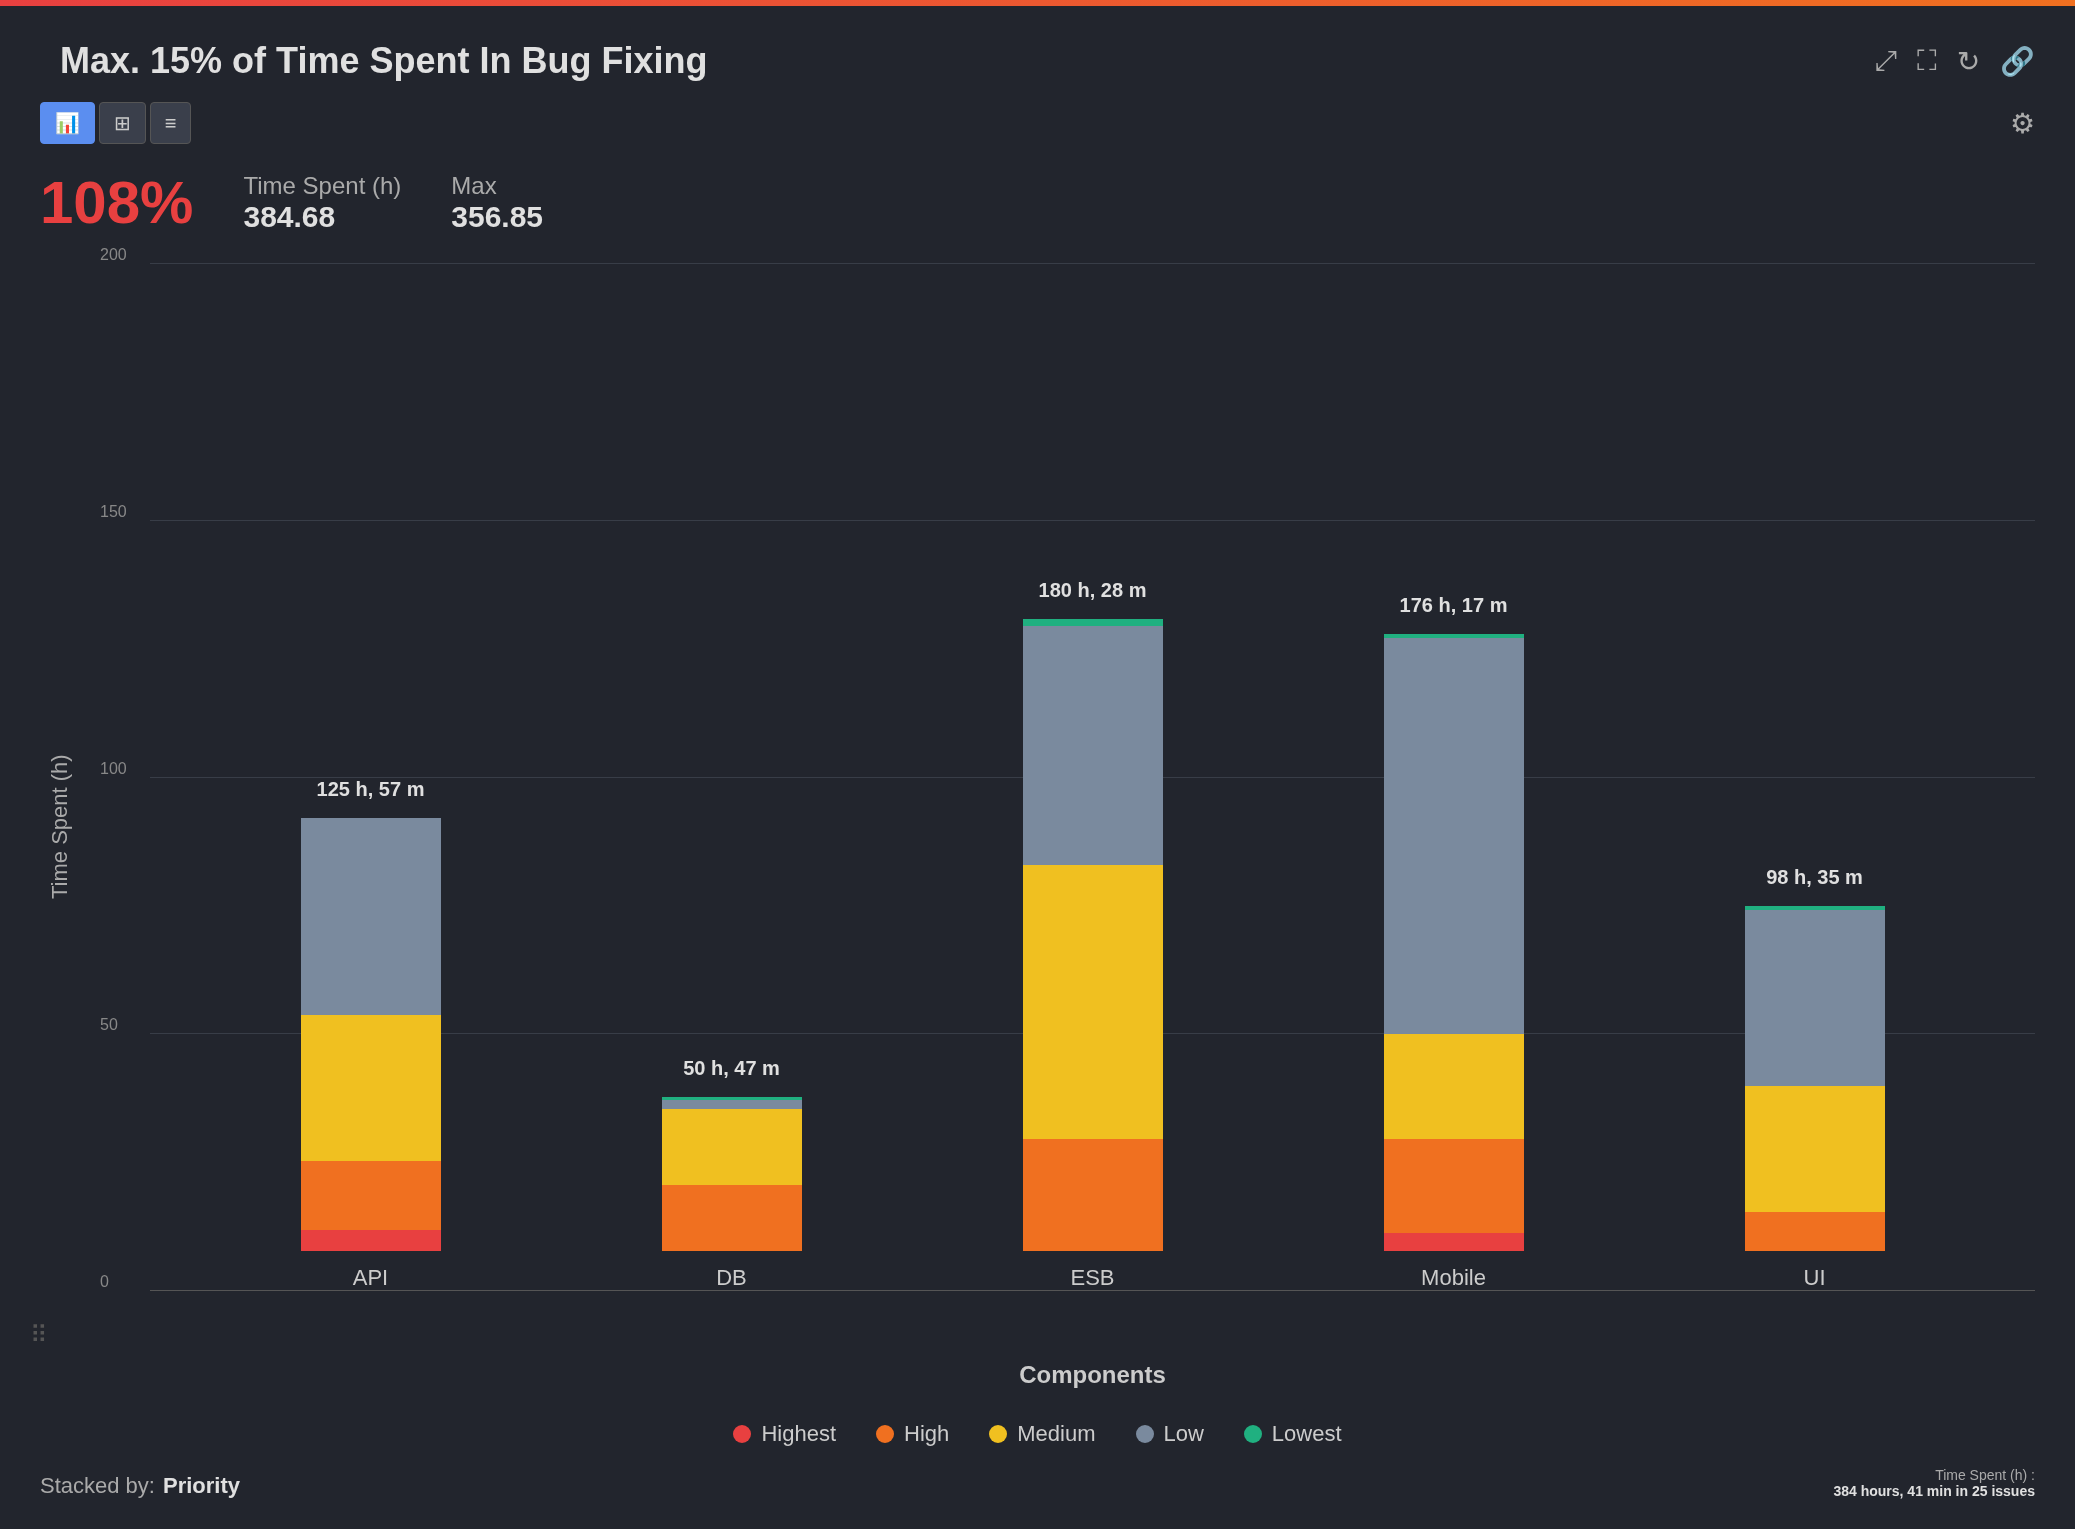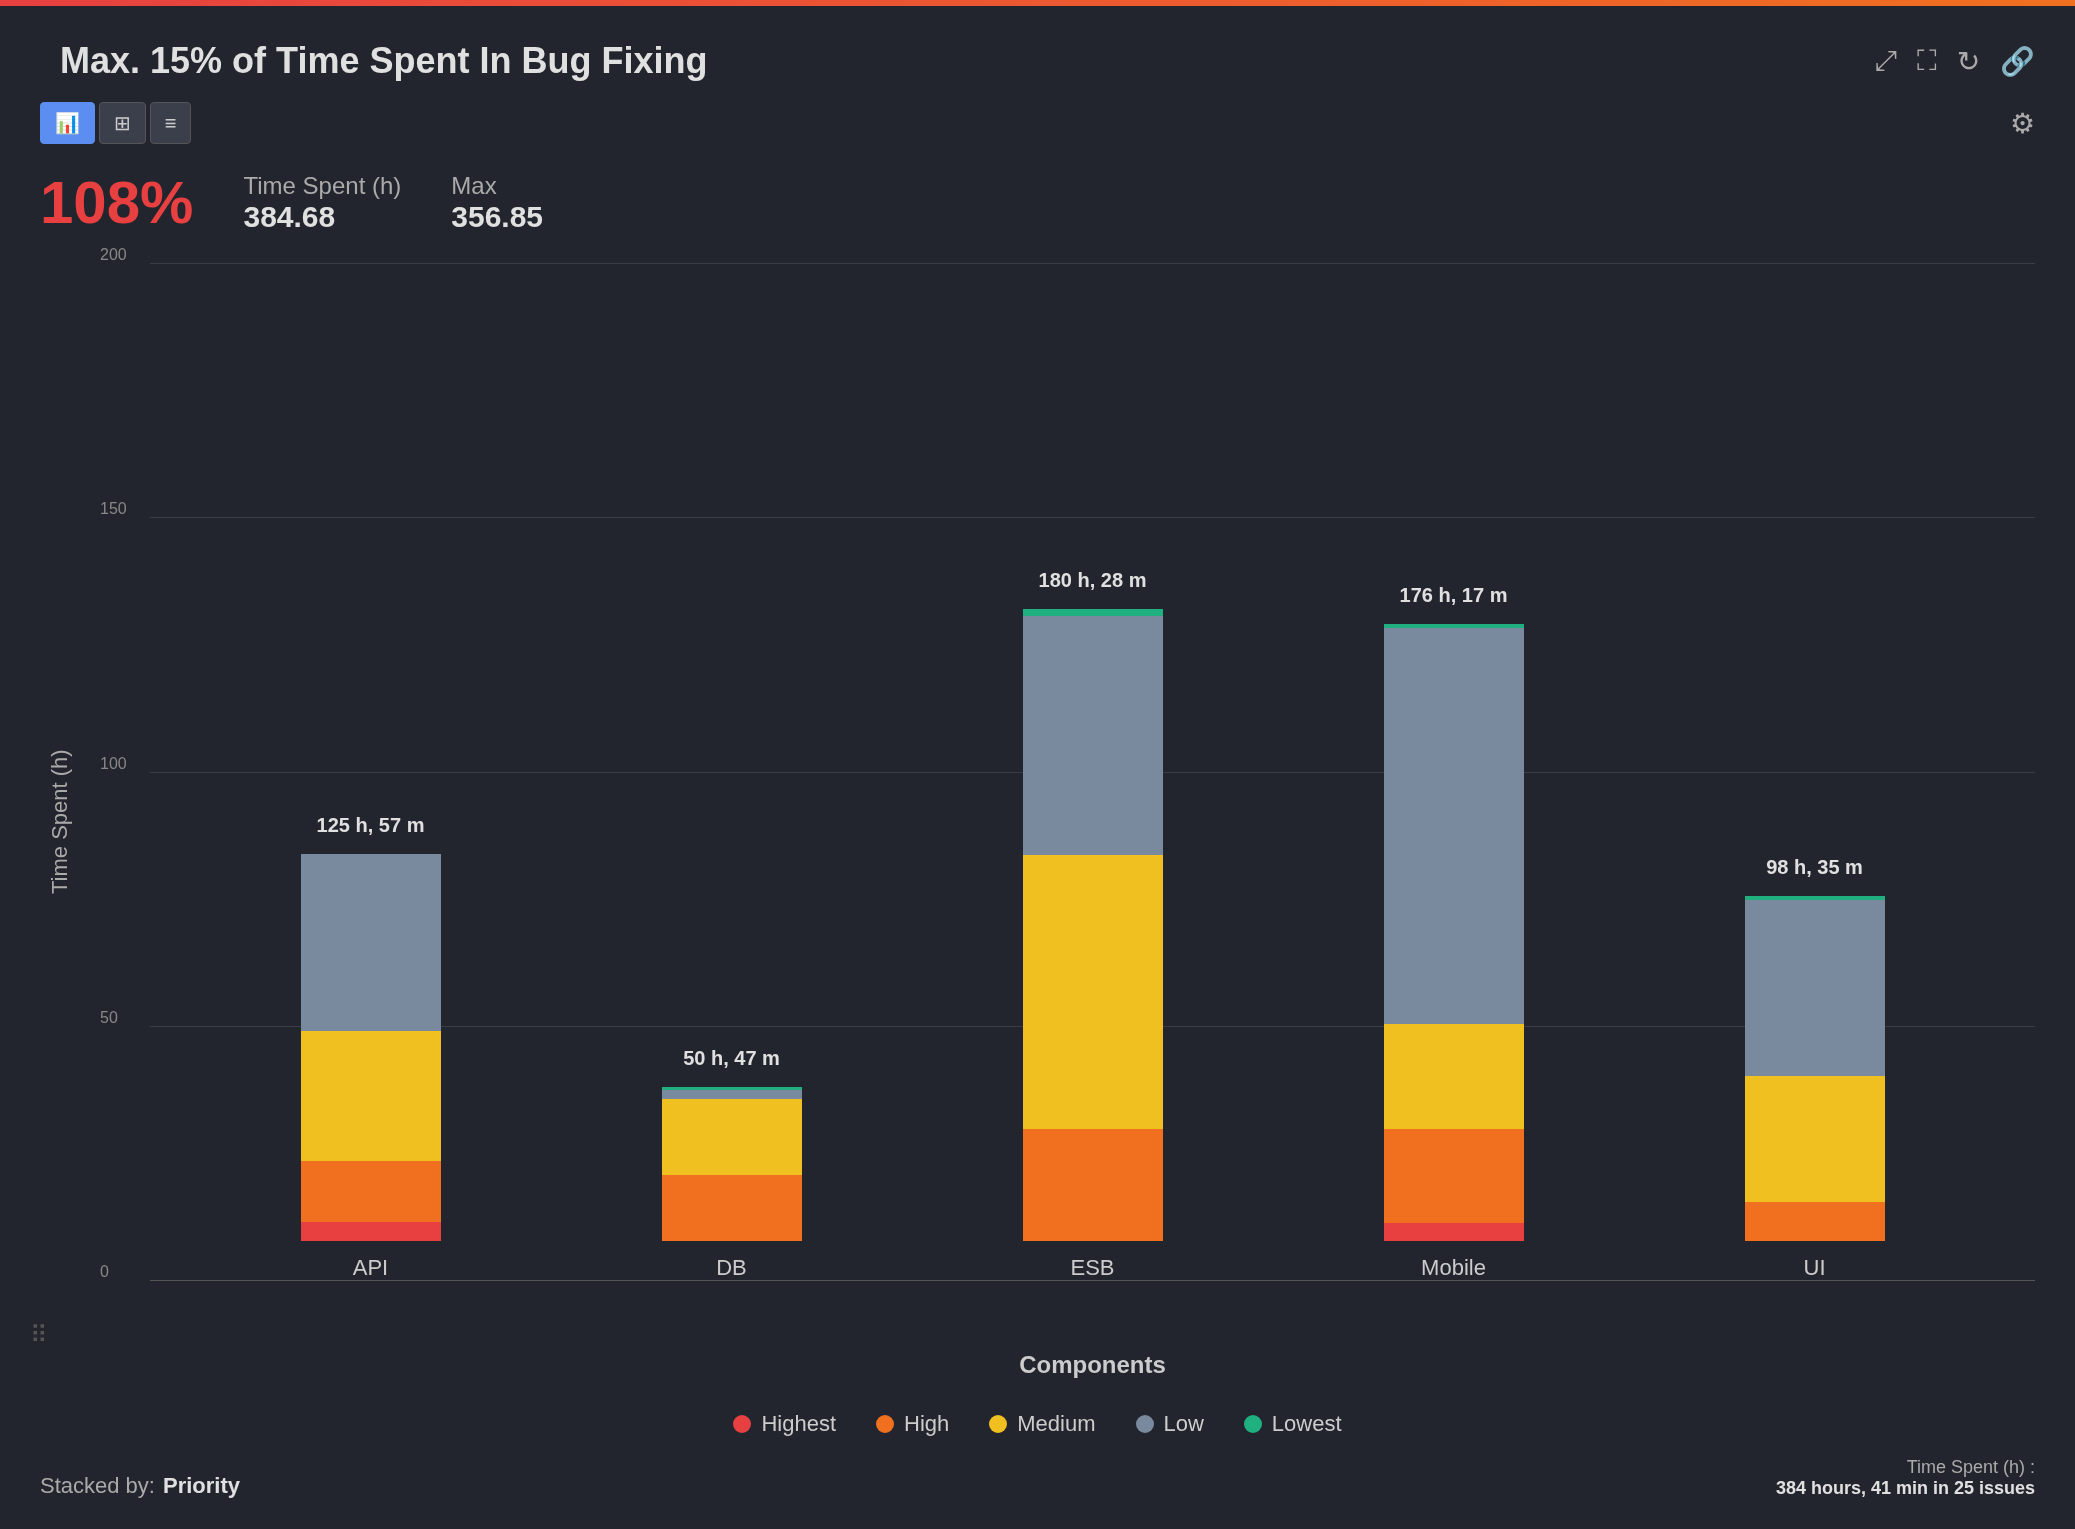--- a/index.html
+++ b/index.html
@@ -234,21 +234,21 @@
       display: flex;
       gap: 8px;
       align-items: center;
     }
     .stacked-by-value {
       font-weight: 700;
       color: #e0e0e0;
       display: block;
     }
     .time-spent-summary {
-      font-size: 18px;
+      font-size: 14px;
       color: #aaa;
       text-align: right;
     }
     .time-spent-summary strong {
       color: #e0e0e0;
       font-weight: 700;
     }
     .drag-handle {
       position: absolute;
       bottom: 180px;
@@ -319,21 +319,21 @@
               <div class="grid-line" style="bottom: 75%;">
                 <span class="grid-label">150</span>
               </div>
               <div class="grid-line" style="bottom: 100%;">
                 <span class="grid-label">200</span>
               </div>
             </div>
           <div class="axis-line"></div>
           <div class="bars-container" id="barsContainer">
               <div class="bar-group">
-                <div class="bar-stack" style="height: 387px;">
+                <div class="bar-stack" style="height: 433px;">
                   <div class="bar-segment" style="height: 4.8%; background: rgb(232, 64, 64);"></div>
                   <div class="bar-segment" style="height: 16%; background: rgb(240, 112, 32);"></div>
                   <div class="bar-segment" style="height: 33.6%; background: rgb(240, 192, 32);"></div>
                   <div class="bar-segment" style="height: 45.6%; background: rgb(122, 138, 158);"></div>
                   <span class="bar-label">125 h, 57 m</span>
                 </div>
                 <span class="bar-x-label">API</span>
               </div>
               <div class="bar-group">
                 <div class="bar-stack" style="height: 154px;">

